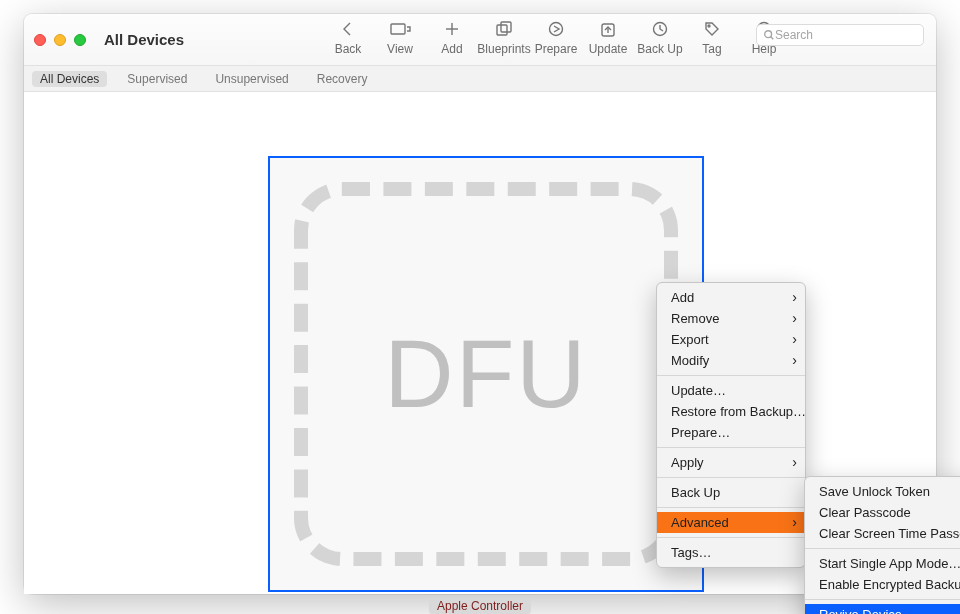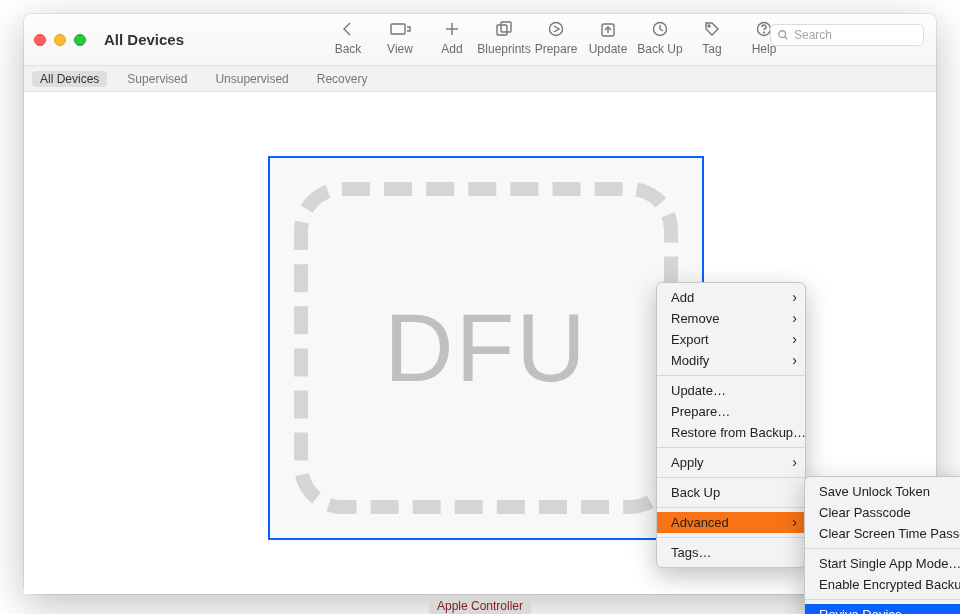--- a/index.html
+++ b/index.html
@@ -9,27 +9,27 @@
     .traffic { display: flex; gap: 8px; margin-right: 16px; }
     .light { width: 12px; height: 12px; border-radius: 50%; }
     .light.close { background: #ff5f57; border: 0.5px solid #e1463d; }
     .light.min { background: #febc2e; border: 0.5px solid #dfa023; }
     .light.max { background: #28c840; border: 0.5px solid #1fa82f; }
     .wtitle { font-size: 15px; font-weight: 600; color: #333; margin-left: 2px; }
     .toolbar { display: flex; align-items: flex-start; gap: 0; position: absolute; left: 298px; top: 4px; }
     .tbitem { display: flex; flex-direction: column; align-items: center; width: 52px; gap: 2px; color: #6b6b6b; font-size: 12px; }
     .tbitem .icon { width: 24px; height: 22px; display: flex; align-items: center; justify-content: center; }
     .tbitem .icon svg { stroke: #757575; fill: none; stroke-width: 1.4; }
-    .search-box { position: absolute; right: 12px; top: 10px; width: 154px; height: 22px; background: #fff; border: 1px solid #dcdcdc; border-radius: 5px; display: flex; align-items: center; padding: 0 6px; gap: 5px; color: #a5a5a5; font-size: 12px; }
+    .search-box { position: absolute; right: 12px; top: 10px; width: 168px; height: 22px; background: #fff; border: 1px solid #dcdcdc; border-radius: 5px; display: flex; align-items: center; padding: 0 6px; color: #a5a5a5; font-size: 12px; }
     .search-box svg { stroke: #a5a5a5; fill: none; stroke-width: 1.6; }
     .filterbar { height: 26px; background: #f3f2f2; border-bottom: 1px solid #e1e1e1; display: flex; align-items: center; padding: 0 8px; gap: 12px; font-size: 12px; color: #777; }
     .filterbar .chip { padding: 1px 8px; border-radius: 4px; cursor: default; }
     .filterbar .chip.active { background: #dedede; color: #333; }
     .canvas { position: relative; width: 100%; height: calc(100% - 78px); background: #fff; }
-    .device { position: absolute; left: 244px; top: 64px; width: 436px; height: 384px; border: 2px solid #0a60ff; background: #f8f8f9; display: flex; align-items: center; justify-content: center; }
+    .device { position: absolute; left: 244px; top: 64px; width: 436px; height: 436px; border: 2px solid #0a60ff; background: #f8f8f9; display: flex; align-items: center; justify-content: center; }
     .dashrect { position: absolute; inset: 24px; border: 14px dashed #d5d5d6; border-radius: 48px; }
     .dfu { font-size: 96px; font-weight: 300; color: #c0c0c1; letter-spacing: 2px; z-index: 1; position: relative; }
     .label { position: absolute; top: calc(64px + 436px + 6px); left: 50%; transform: translateX(-50%); font-size: 12px; background: #d9d9d9; color: #7f1d1d; padding: 1px 8px; border-radius: 3px; }
     .ctxmenu { position: absolute; background: #f3f3f3; border: 1px solid #c6c6c6; border-radius: 6px; box-shadow: 0 8px 24px rgba(0,0,0,0.25); font-size: 13px; color: #222; padding: 4px 0; min-width: 150px; }
     .ctxmenu.main { left: 632px; top: 190px; width: 150px; }
     .ctxmenu.sub { left: 780px; top: 384px; width: 180px; }
     .mi { padding: 3px 20px 3px 14px; position: relative; white-space: nowrap; }
     .mi.hover { background: #f97316; }
     .mi.selected { background: #0a60ff; color: #fff; }
     .mi.hassub::after { content: "›"; position: absolute; right: 8px; top: 2px; font-size: 14px; }
@@ -155,22 +155,22 @@
     </div>
     <div class="label">Apple Controller</div>
 
     <div class="ctxmenu main">
       <div class="mi hassub">Add</div>
       <div class="mi hassub">Remove</div>
       <div class="mi hassub">Export</div>
       <div class="mi hassub">Modify</div>
       <div class="sep"></div>
       <div class="mi">Update…</div>
+      <div class="mi">Restore from Backup…</div>
       <div class="mi">Prepare…</div>
-      <div class="mi">Restore from Backup…</div>
       <div class="sep"></div>
       <div class="mi hassub">Apply</div>
       <div class="sep"></div>
       <div class="mi">Back Up</div>
       <div class="sep"></div>
       <div class="mi hassub hover">Advanced</div>
       <div class="sep"></div>
       <div class="mi">Tags…</div>
     </div>
 

